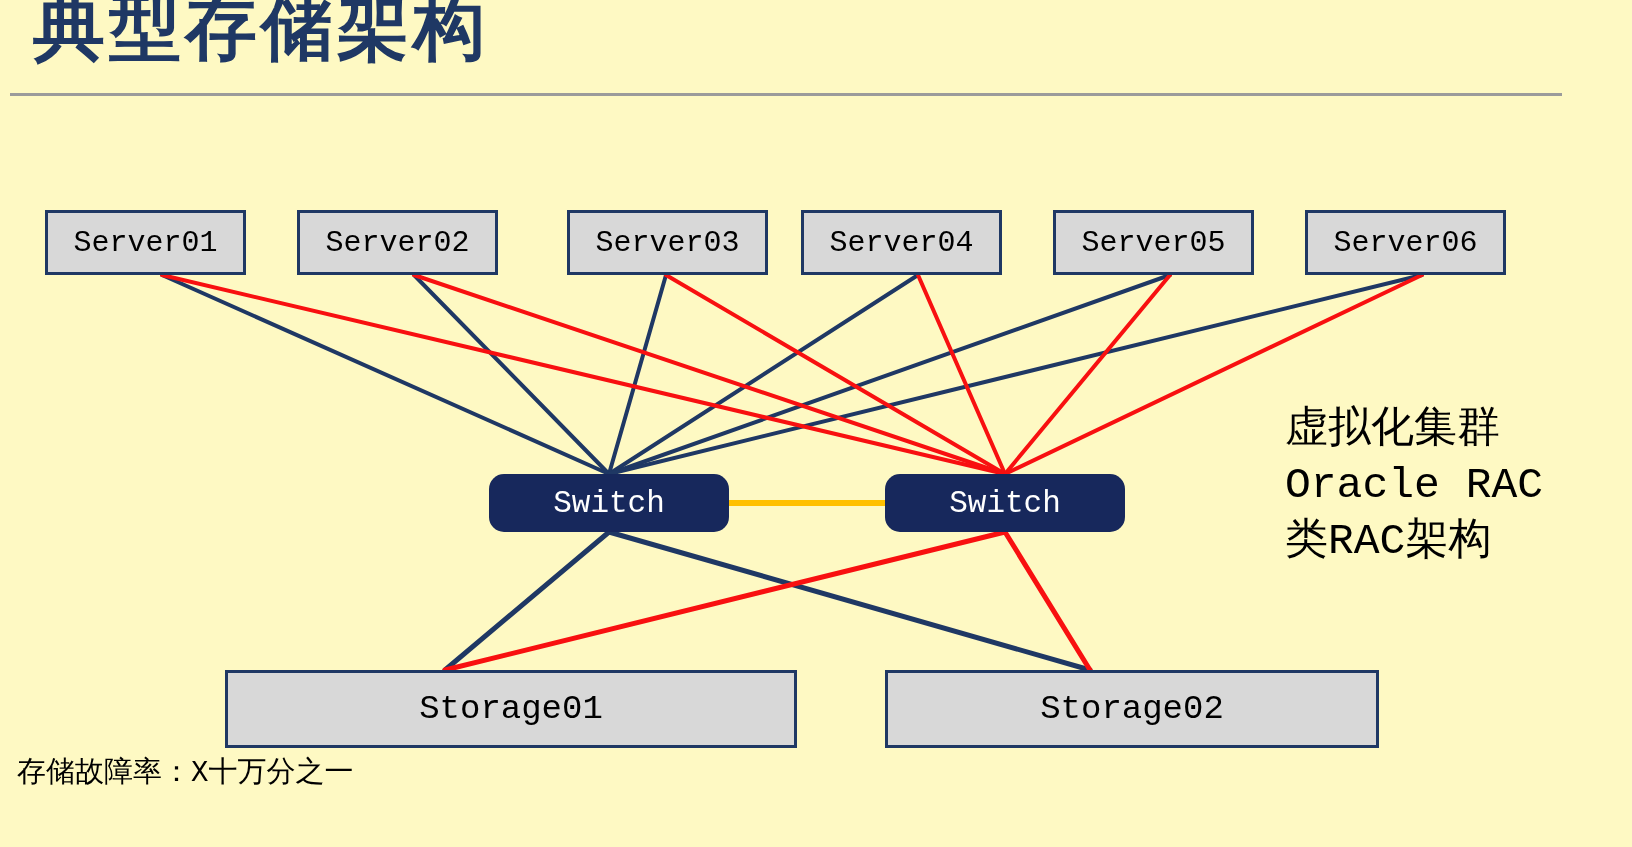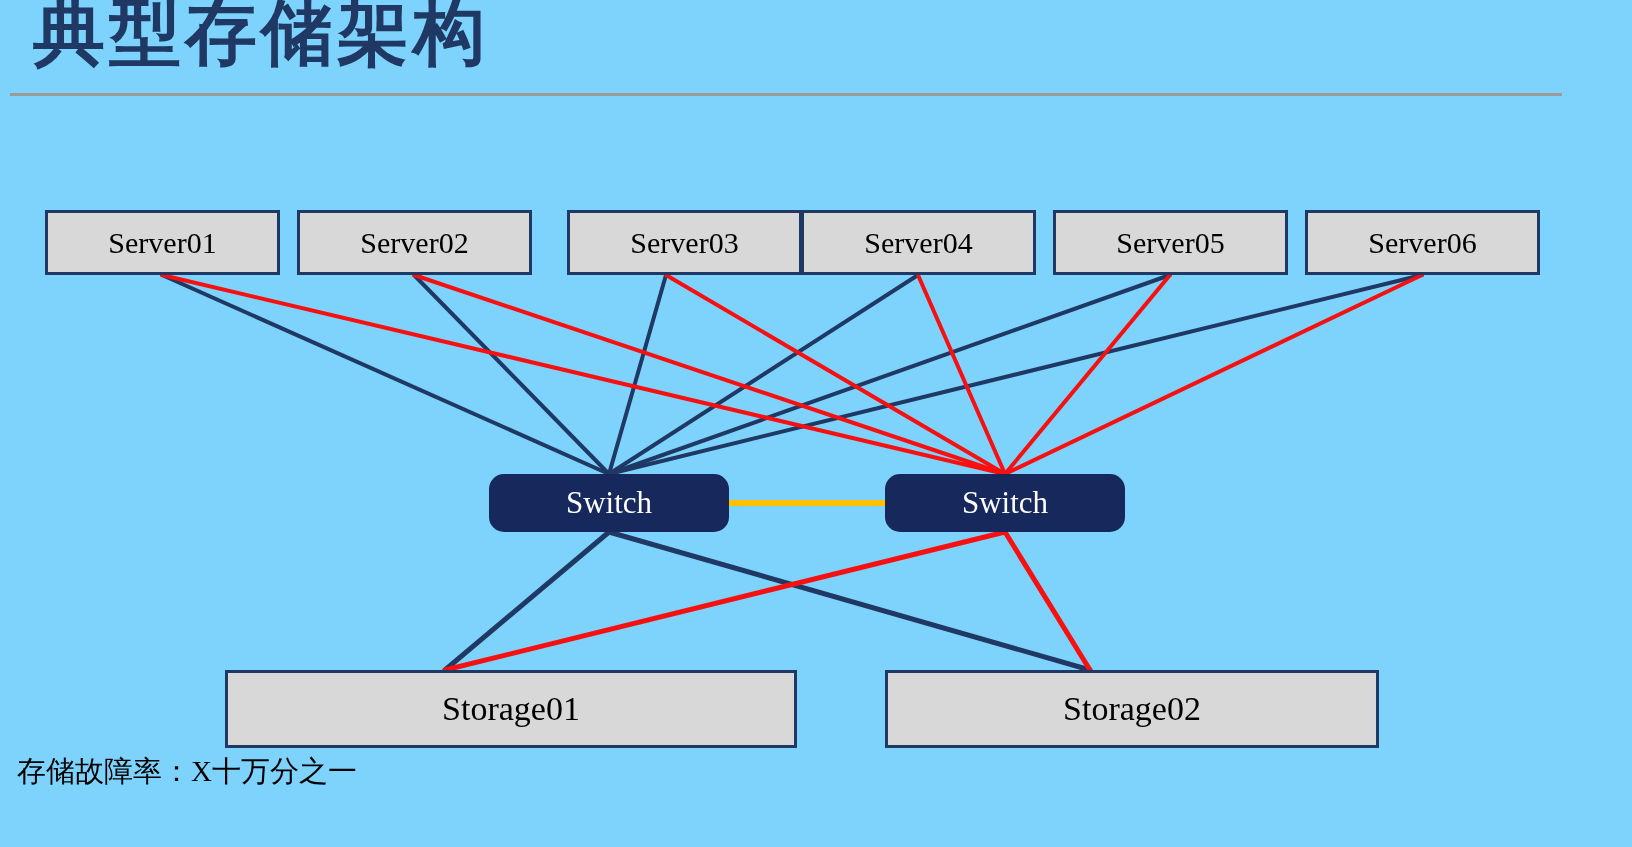--- a/index.html
+++ b/index.html
@@ -1,34 +1,34 @@
 <!DOCTYPE html>
 <html><head>
 <meta charset="utf-8">
 <style>
   html,body{margin:0;padding:0;background:#fff;}
   #stage{
-    position:relative;width:1632px;height:847px;background:#7dd3fc;
-    font-family:Liberation Serif, serif;overflow:hidden;
+    position:relative;width:1632px;height:847px;background:#fef9c3;
+    font-family:Liberation Mono, monospace;overflow:hidden;
   }
   #page-title{
     position:absolute;left:33px;top:-6px;
     font-size:72px;font-weight:700;letter-spacing:4px;line-height:1.1;
     color:#1F3864;white-space:nowrap;
   }
   #title-divider{
     position:absolute;left:10px;top:93px;width:1552px;height:3px;background:#9B9B9B;
   }
   #wires{position:absolute;left:0;top:0;z-index:1;}
   .node{
     position:absolute;z-index:2;display:flex;align-items:center;justify-content:center;
     box-sizing:border-box;white-space:nowrap;
   }
   .server{
-    top:210px;width:235px;height:65px;
+    top:210px;width:201px;height:65px;
     background:#D8D8D8;border:3px solid #1F3864;
     font-size:30px;color:#000;
   }
   .switch{
     top:474px;width:240px;height:58px;
     background:#17285C;color:#ffffff;font-size:31px;border-radius:15px;
   }
   .storage{
     top:670px;height:78px;
     background:#D8D8D8;border:3px solid #1F3864;
@@ -78,14 +78,19 @@
   <div class="node server" style="left:1305px">Server06</div>
 
   <div class="node switch" style="left:489px">Switch</div>
   <div class="node switch" style="left:885px">Switch</div>
 
   <div class="node storage" style="left:225px;width:572px">Storage01</div>
   <div class="node storage" style="left:885px;width:494px">Storage02</div>
 
   <div class="side-label" style="left:17px;top:752px">存储故障率：X十万分之一</div>
 
+  <div id="annotation">
+    <div>虚拟化集群</div>
+    <div>Oracle RAC</div>
+    <div>类RAC架构</div>
+  </div>
 
 </div>
 
 </body></html>

